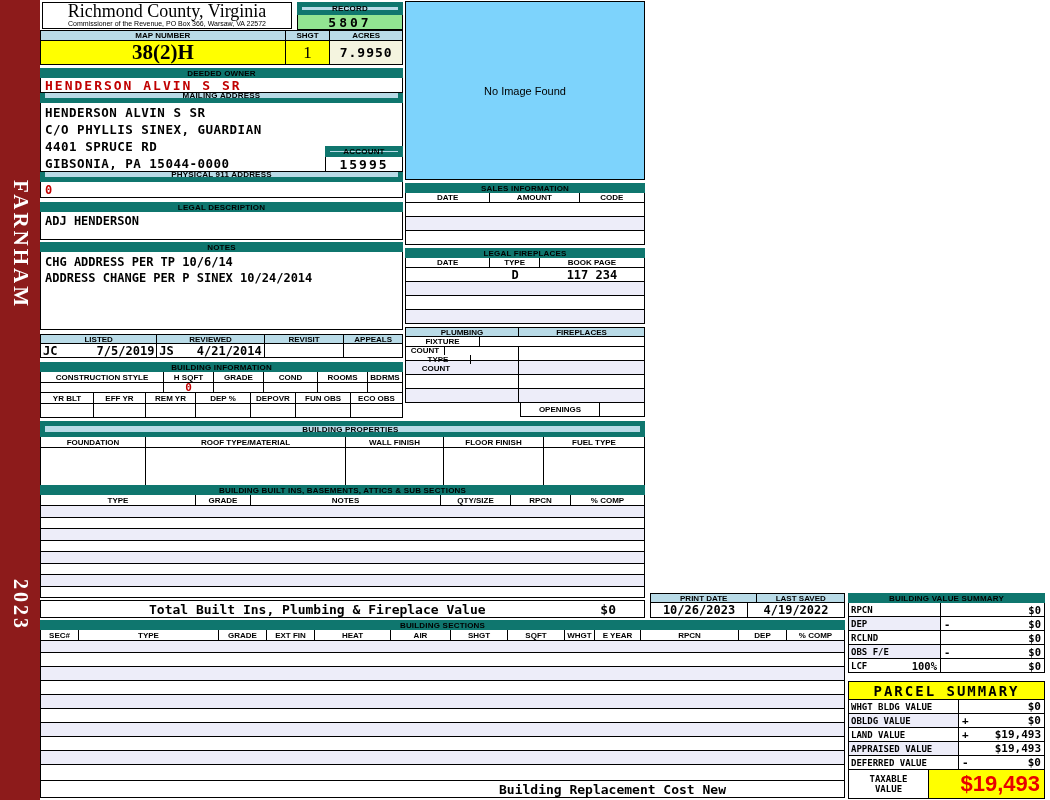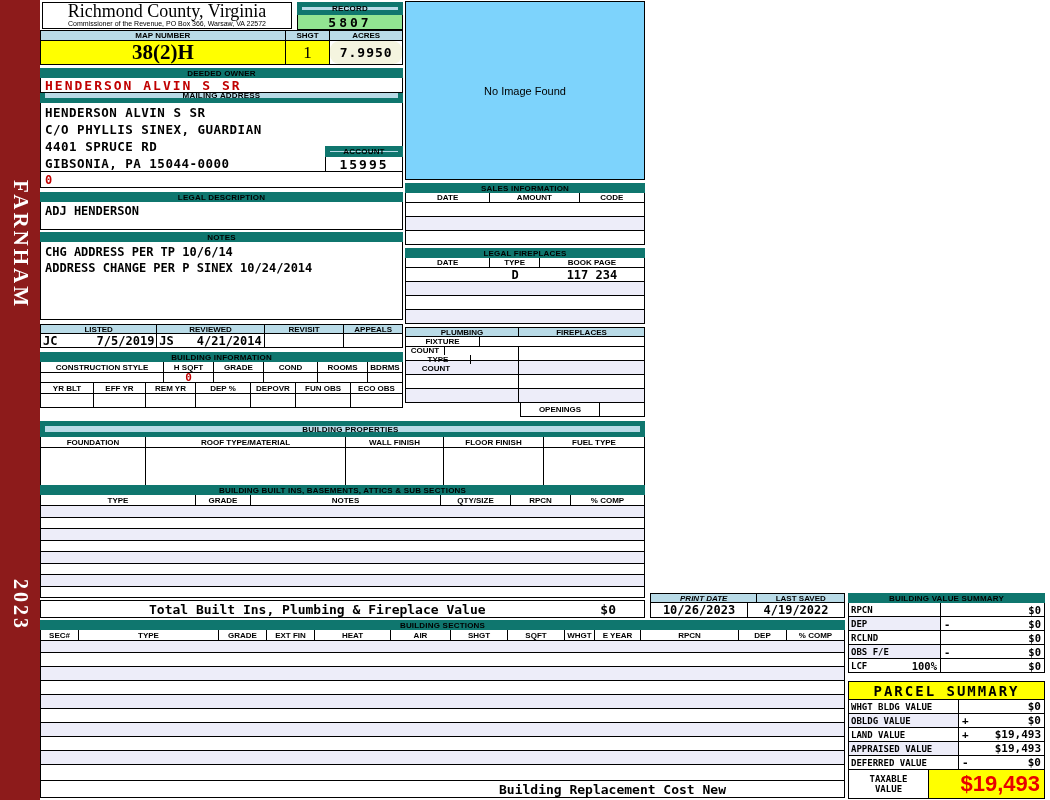--- a/index.html
+++ b/index.html
@@ -55,36 +55,37 @@
 
   <div class="abs" style="left:40px;top:30px;width:363px;">
     <div class="row" style="height:11px;background:#b9dbe7;">
       <div class="cell colh" style="width:246px;font-size:8px;font-weight:bold;">MAP NUMBER</div>
       <div class="cell" style="width:45px;font-size:8px;font-weight:bold;">SHGT</div>
       <div class="cell" style="width:72px;font-size:8px;font-weight:bold;">ACRES</div>
     </div>
     <div class="row nt" style="height:24px;">
       <div class="cell" style="width:246px;background:#ffff00;font-family:'Liberation Serif',serif;font-weight:bold;font-size:21px;">38(2)H</div>
       <div class="cell" style="width:45px;background:#ffff00;font-family:'Liberation Serif',serif;font-size:17px;">1</div>
-      <div class="cell mono" style="width:72px;background:#f4f4df;font-size:13px;letter-spacing:1px;border-radius:9px;">7.9950</div>
+      <div class="cell mono" style="width:72px;background:#f4f4df;font-size:13px;letter-spacing:1px;">7.9950</div>
     </div>
   </div>
 
   <div class="abs" style="left:40px;top:68px;width:363px;">
     <div class="hdr" style="height:10px;">DEEDED OWNER</div>
     <div class="valbox mono red" style="height:15px;font-size:13px;letter-spacing:2px;padding-left:4px;display:flex;align-items:center;">HENDERSON ALVIN S SR</div>
 
     <div class="hdr nt" style="height:10px;">MAILING ADDRESS</div>
     <div class="valbox mono" style="height:69px;font-size:12.5px;line-height:17px;padding:1px 0 0 4px;letter-spacing:.5px;">
       <div>HENDERSON ALVIN S SR</div>
       <div>C/O PHYLLIS SINEX, GUARDIAN</div>
       <div>4401 SPRUCE RD</div>
       <div>GIBSONIA, PA 15044-0000</div>
     </div>
 
+    <div class="hdr nt" style="height:10px;">PHYSICAL 911 ADDRESS</div>
     <div class="valbox mono red" style="height:16px;font-size:12px;padding-left:4px;display:flex;align-items:center;">0</div>
 
     <div class="hdr" style="height:10px;margin-top:4px;">LEGAL DESCRIPTION</div>
     <div class="valbox mono" style="height:28px;font-size:12px;padding:2px 0 0 4px;">ADJ HENDERSON</div>
 
     <div class="hdr" style="height:10px;margin-top:2px;">NOTES</div>
     <div class="valbox mono" style="height:78px;font-size:12px;line-height:16px;padding:2px 0 0 4px;">
       <div>CHG ADDRESS PER TP 10/6/14</div>
       <div>ADDRESS CHANGE PER P SINEX 10/24/2014</div>
     </div>
@@ -287,21 +288,21 @@
     <div class="band" style="height:14px;background:#fff;"></div>
     <div class="band shade" style="height:14px;"></div>
     <div class="band" style="height:16px;background:#fff;"></div>
     <div class="band mono" style="height:17px;background:#fff;display:flex;align-items:center;font-size:13px;">
       <span style="margin-left:458px;">Building Replacement Cost New</span>
     </div>
   </div>
 
   <div class="abs" style="left:650px;top:593px;width:195px;">
     <div class="row colhead" style="height:10px;background:#b9dbe7;">
-      <div class="cell" style="width:118px;font-style:italic;">PRINT DATE</div>
+      <div class="cell" style="width:118px;">PRINT DATE</div>
       <div class="cell" style="width:96px;">LAST SAVED</div>
     </div>
     <div class="row nt mono" style="height:15px;font-size:12px;">
       <div class="cell" style="width:97px;">10/26/2023</div>
       <div class="cell" style="width:96px;">4/19/2022</div>
     </div>
   </div>
 
   <div class="abs" style="left:848px;top:593px;width:197px;">
     <div class="hdr" style="height:10px;">BUILDING VALUE SUMMARY</div>

